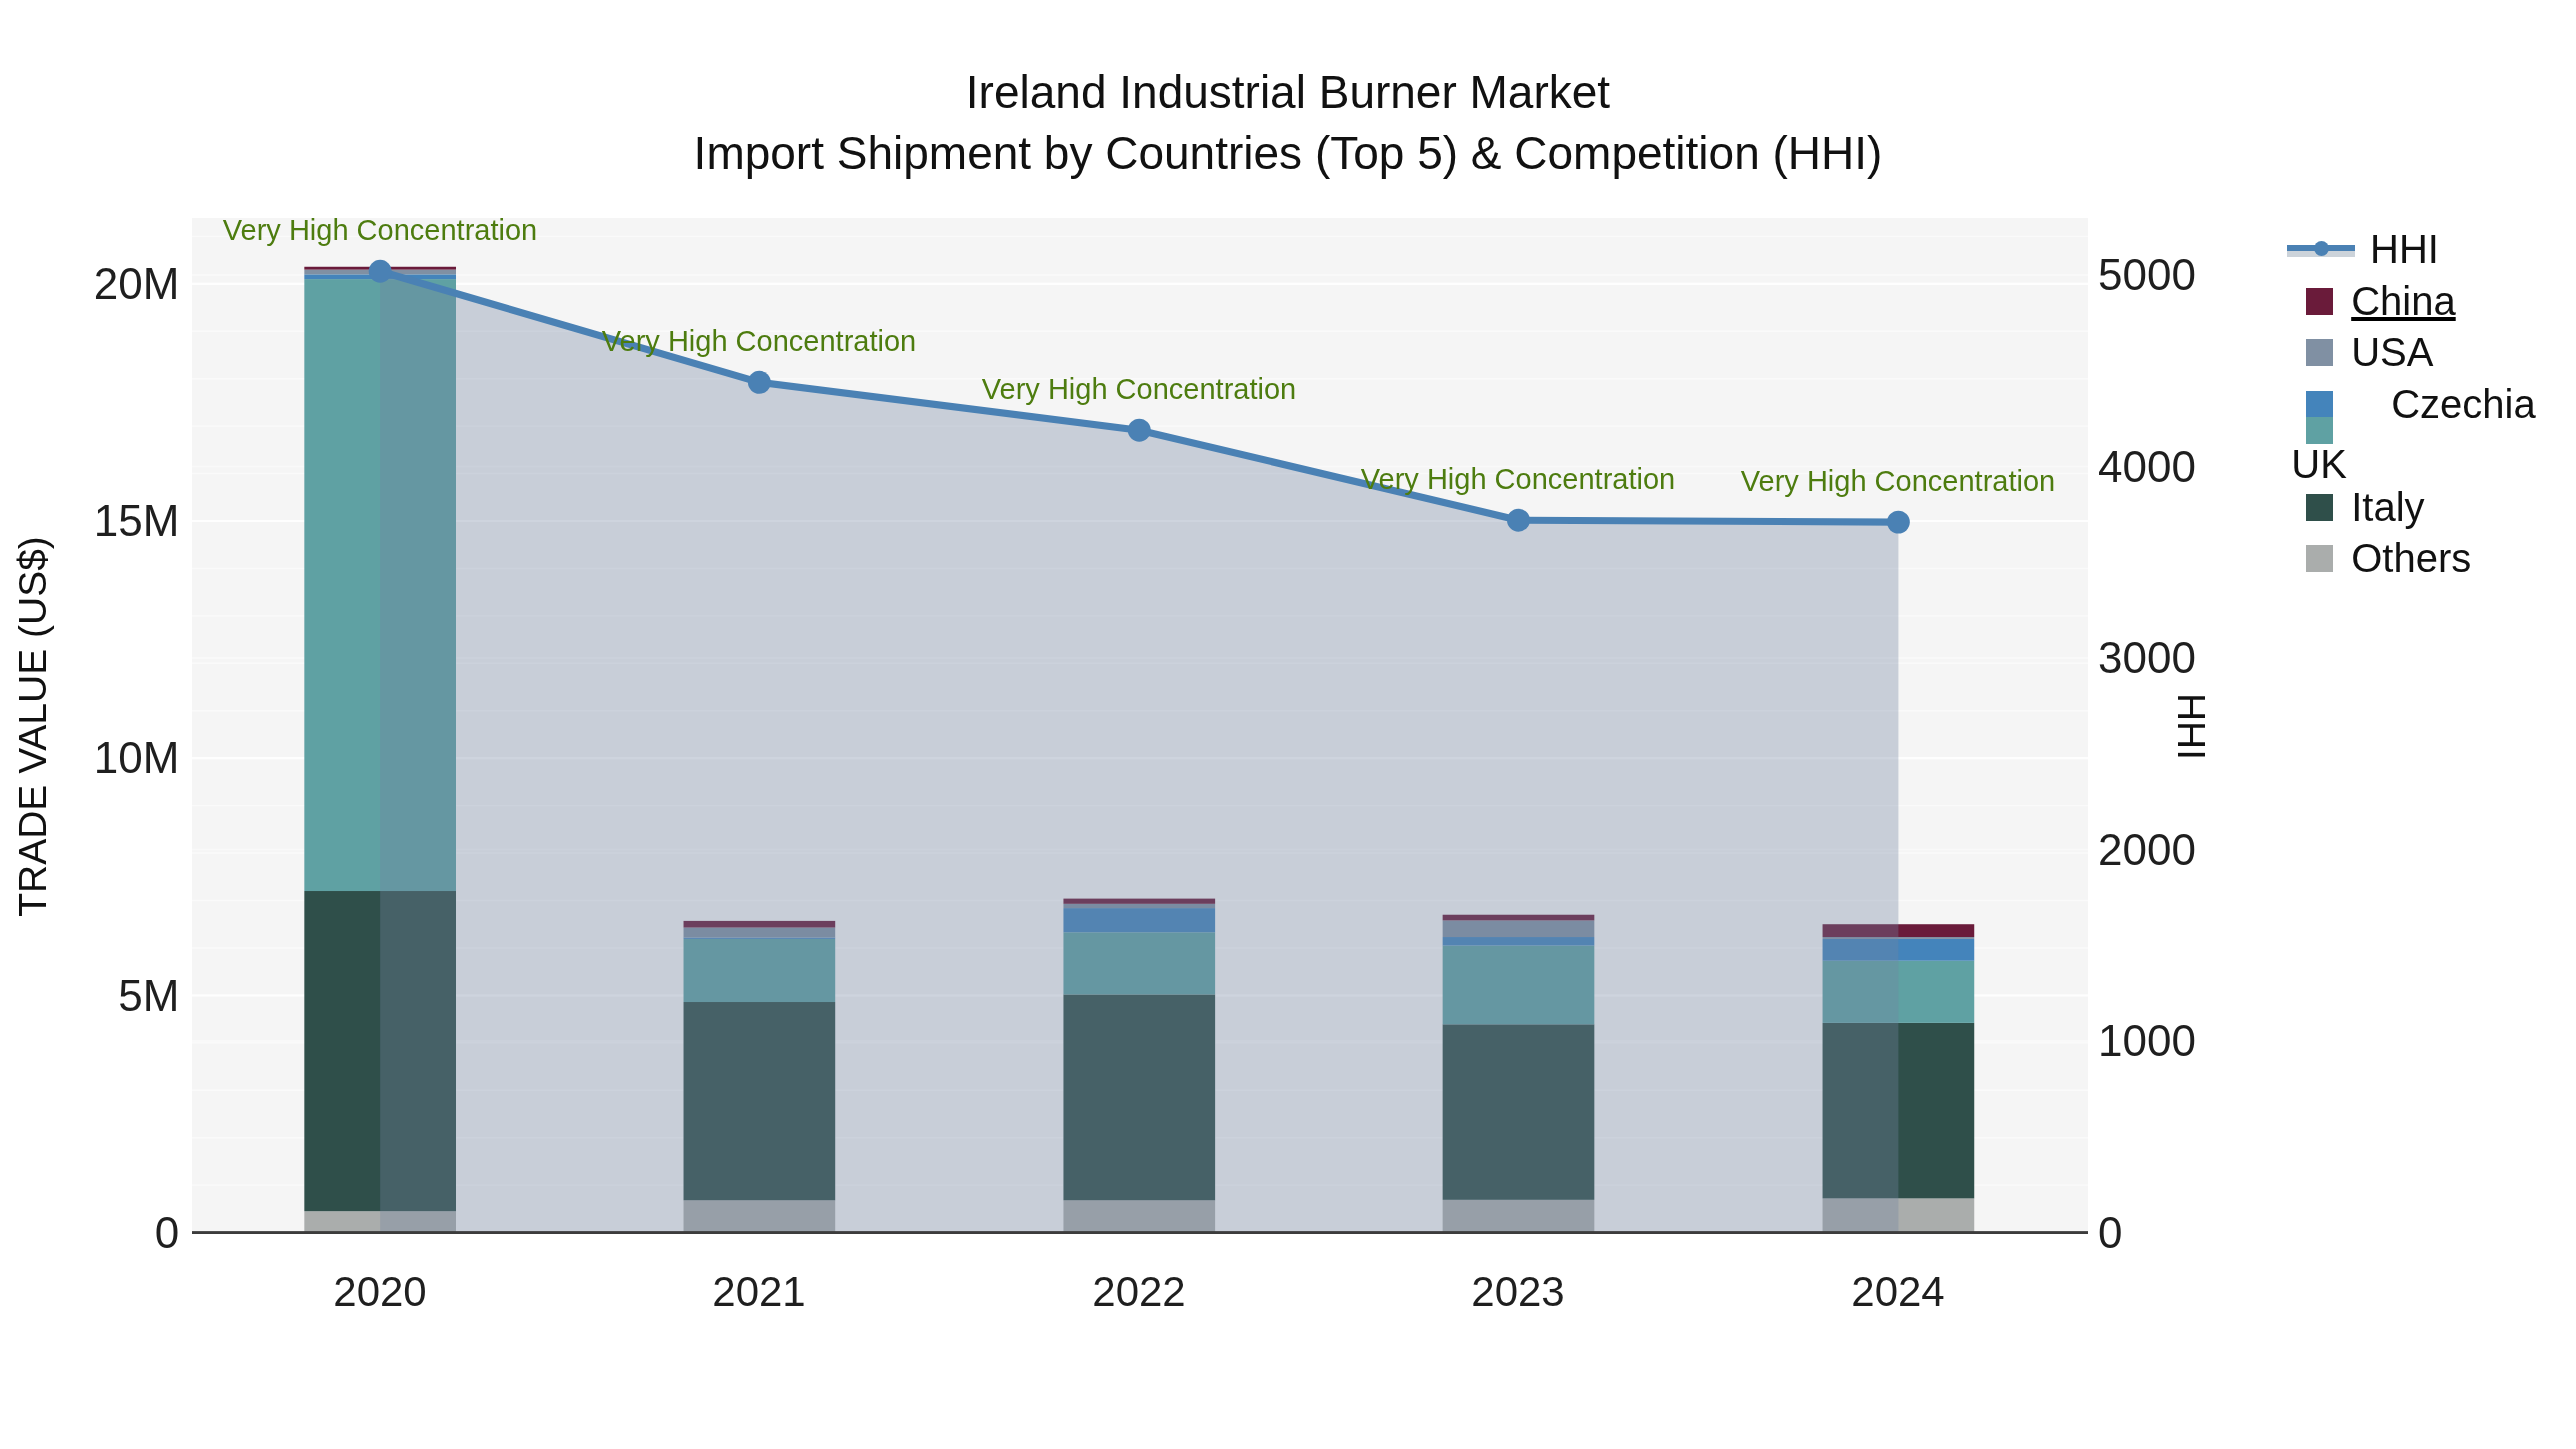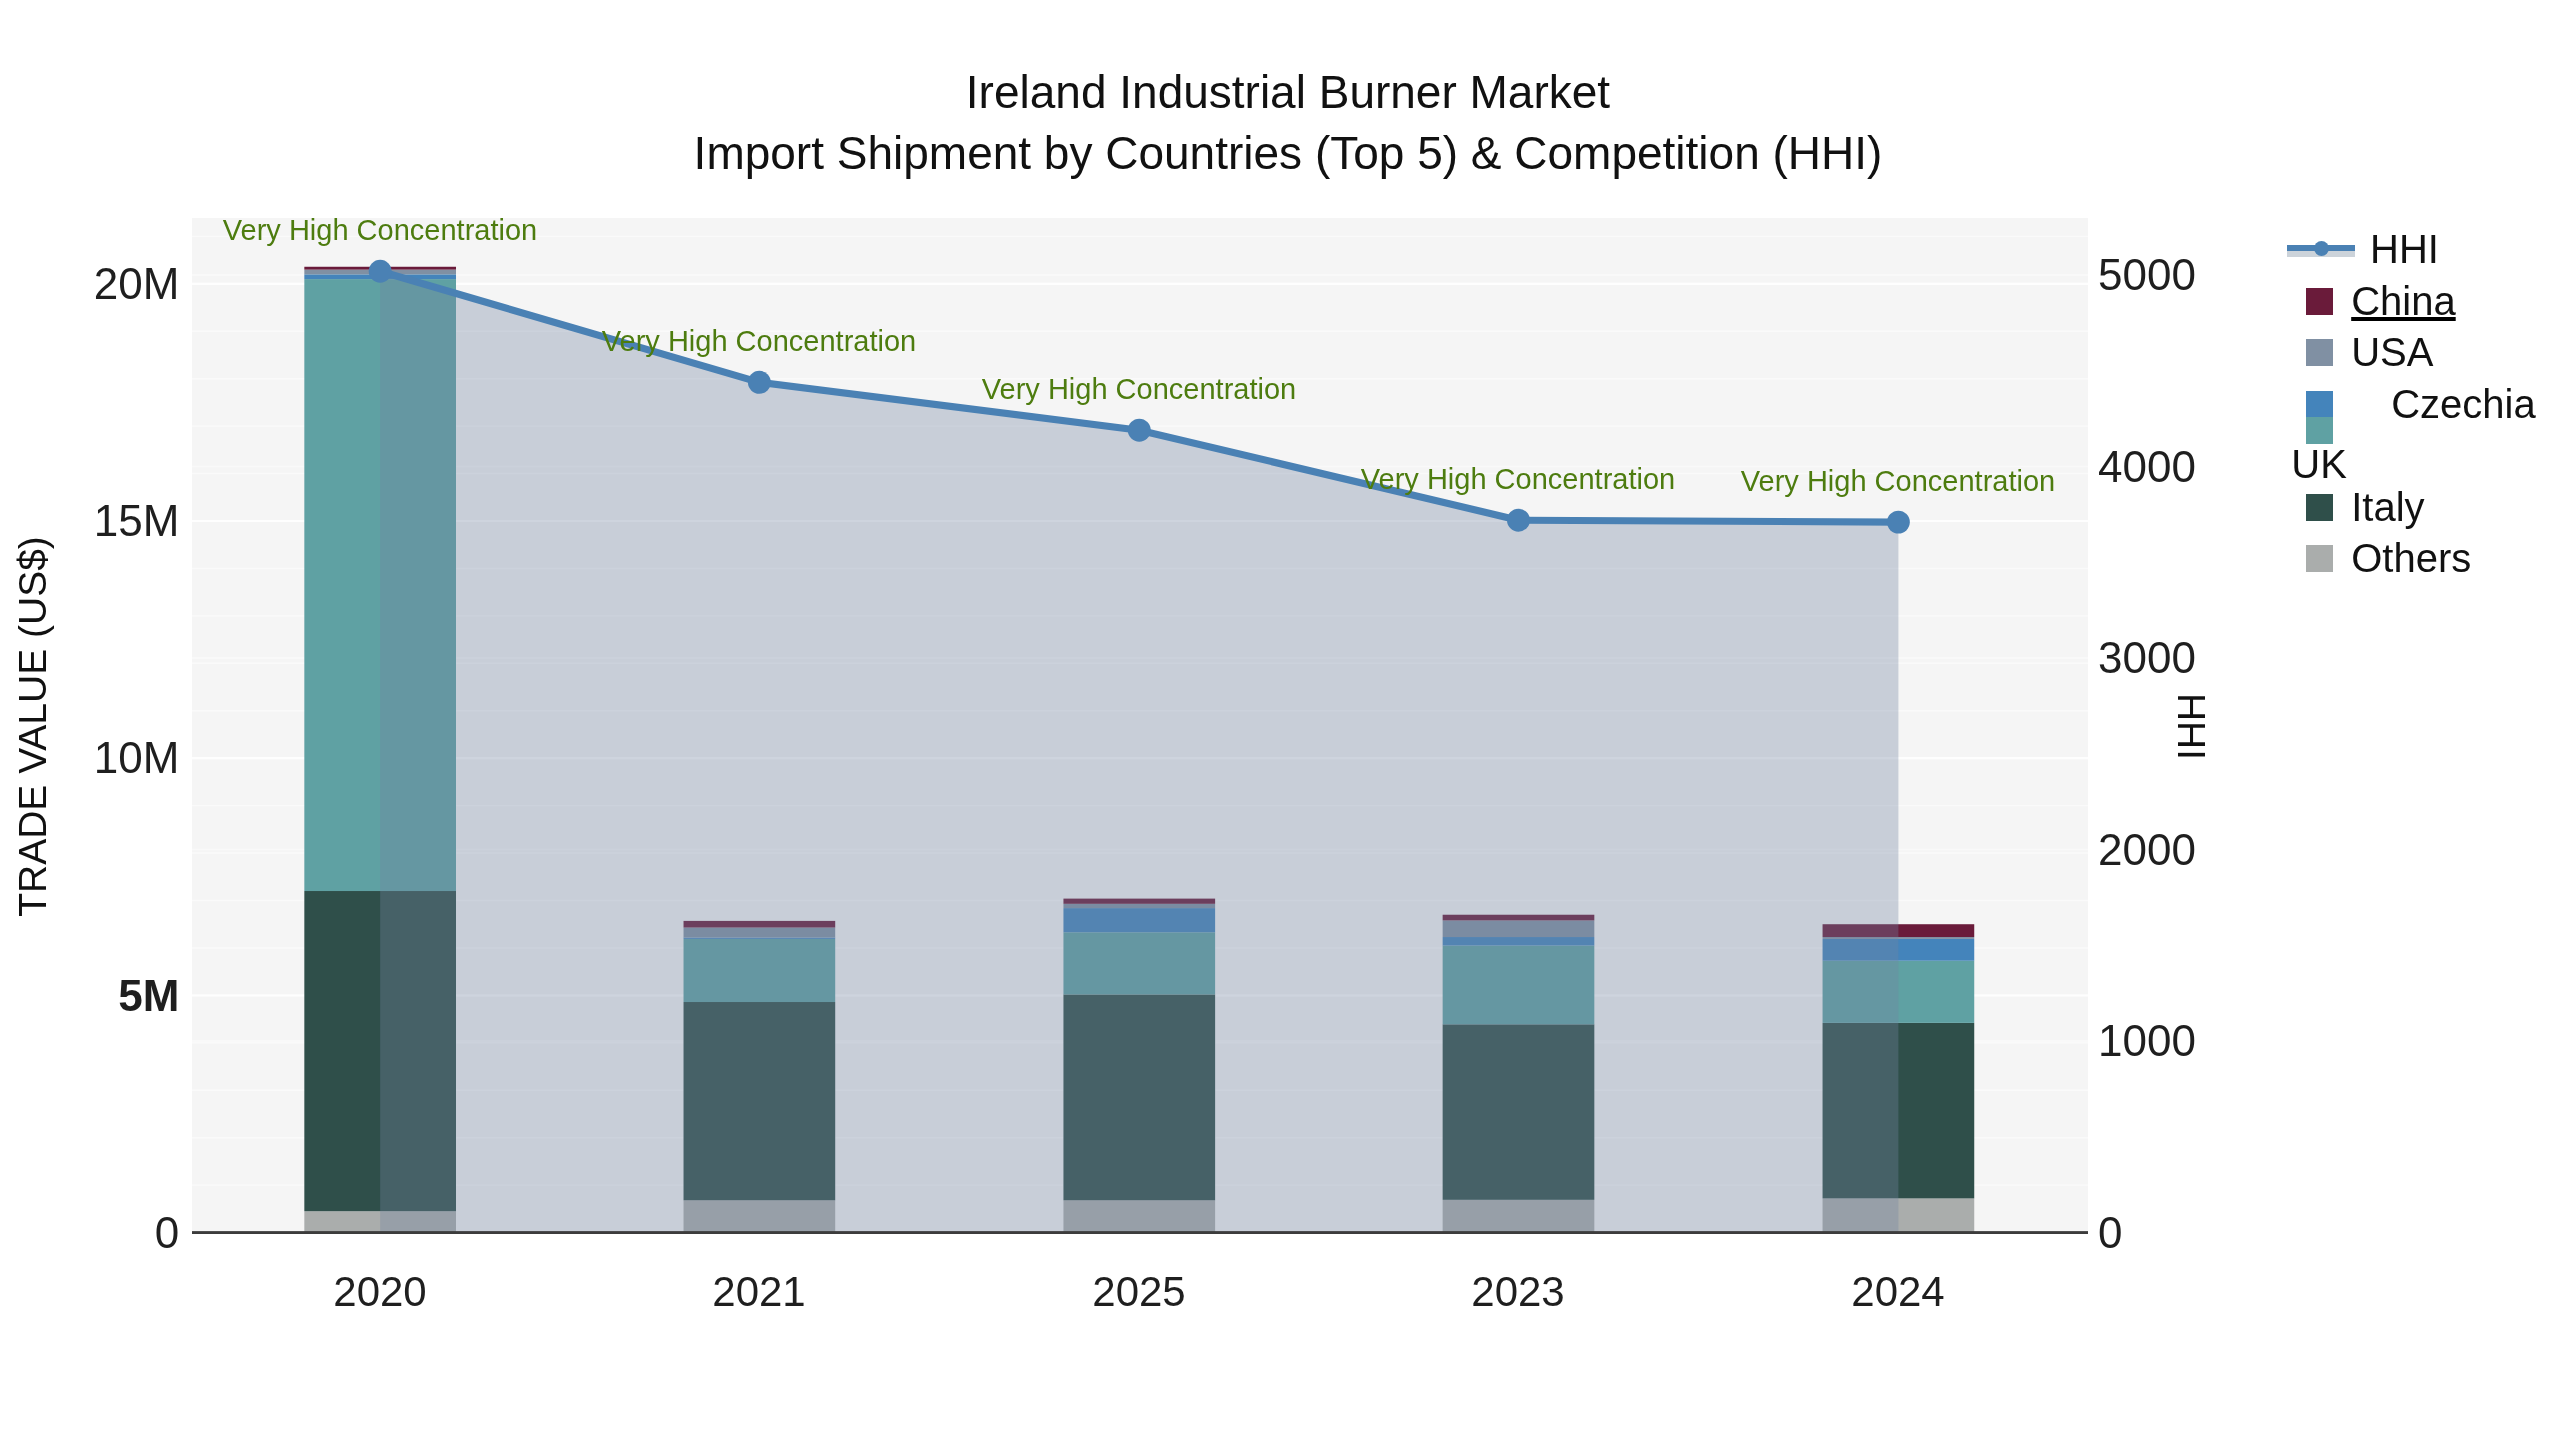--- a/index.html
+++ b/index.html
@@ -104,37 +104,37 @@
         <circle cx="793" cy="229.63400000000001" r="16" fill="#4a81b4"></circle>
         <circle cx="1324" cy="296.5464999999999" r="16" fill="#4a81b4"></circle>
         <circle cx="1854" cy="422.342" r="16" fill="#4a81b4"></circle>
         <circle cx="2385" cy="425.0185" r="16" fill="#4a81b4"></circle>
         <rect x="0" y="1416" width="2650" height="5" fill="#3c3c3c"></rect>
       </svg>
   </div>
 
   <div id="yticks-left">
       <div class="ytick left" style="left: 14.3px; top: 1211px;">0</div>
-      <div class="ytick left" style="left: 14.3px; top: 974px; font-weight: bold;">5M</div>
+      <div class="ytick left" style="left: 14.3px; top: 974px;">5M</div>
       <div class="ytick left" style="left: 14.3px; top: 736px;">10M</div>
       <div class="ytick left" style="left: 14.3px; top: 499px;">15M</div>
       <div class="ytick left" style="left: 14.3px; top: 262px;">20M</div>
     </div>
   <div id="yticks-right">
       <div class="ytick right" style="left: 2098px; top: 1211px;">0</div>
       <div class="ytick right" style="left: 2098px; top: 1019px;">1000</div>
       <div class="ytick right" style="left: 2098px; top: 828px;">2000</div>
       <div class="ytick right" style="left: 2098px; top: 636px;">3000</div>
       <div class="ytick right" style="left: 2098px; top: 445px;">4000</div>
       <div class="ytick right" style="left: 2098px; top: 253px;">5000</div>
     </div>
   <div id="xticks">
       <div class="xtick" style="left: 380px; top: 1269px;">2020</div>
       <div class="xtick" style="left: 759px; top: 1269px;">2021</div>
-      <div class="xtick" style="left: 1139px; top: 1269px;">2025</div>
+      <div class="xtick" style="left: 1139px; top: 1269px;">2022</div>
       <div class="xtick" style="left: 1518px; top: 1269px;">2023</div>
       <div class="xtick" style="left: 1898px; top: 1269px;">2024</div>
     </div>
   <div id="annotations">
       <div class="annotation" style="left: 380px; top: 213px;">Very High Concentration</div>
       <div class="annotation" style="left: 759px; top: 324px;">Very High Concentration</div>
       <div class="annotation" style="left: 1139px; top: 372px;">Very High Concentration</div>
       <div class="annotation" style="left: 1518px; top: 462px;">Very High Concentration</div>
       <div class="annotation" style="left: 1898px; top: 464px;">Very High Concentration</div>
     </div>

